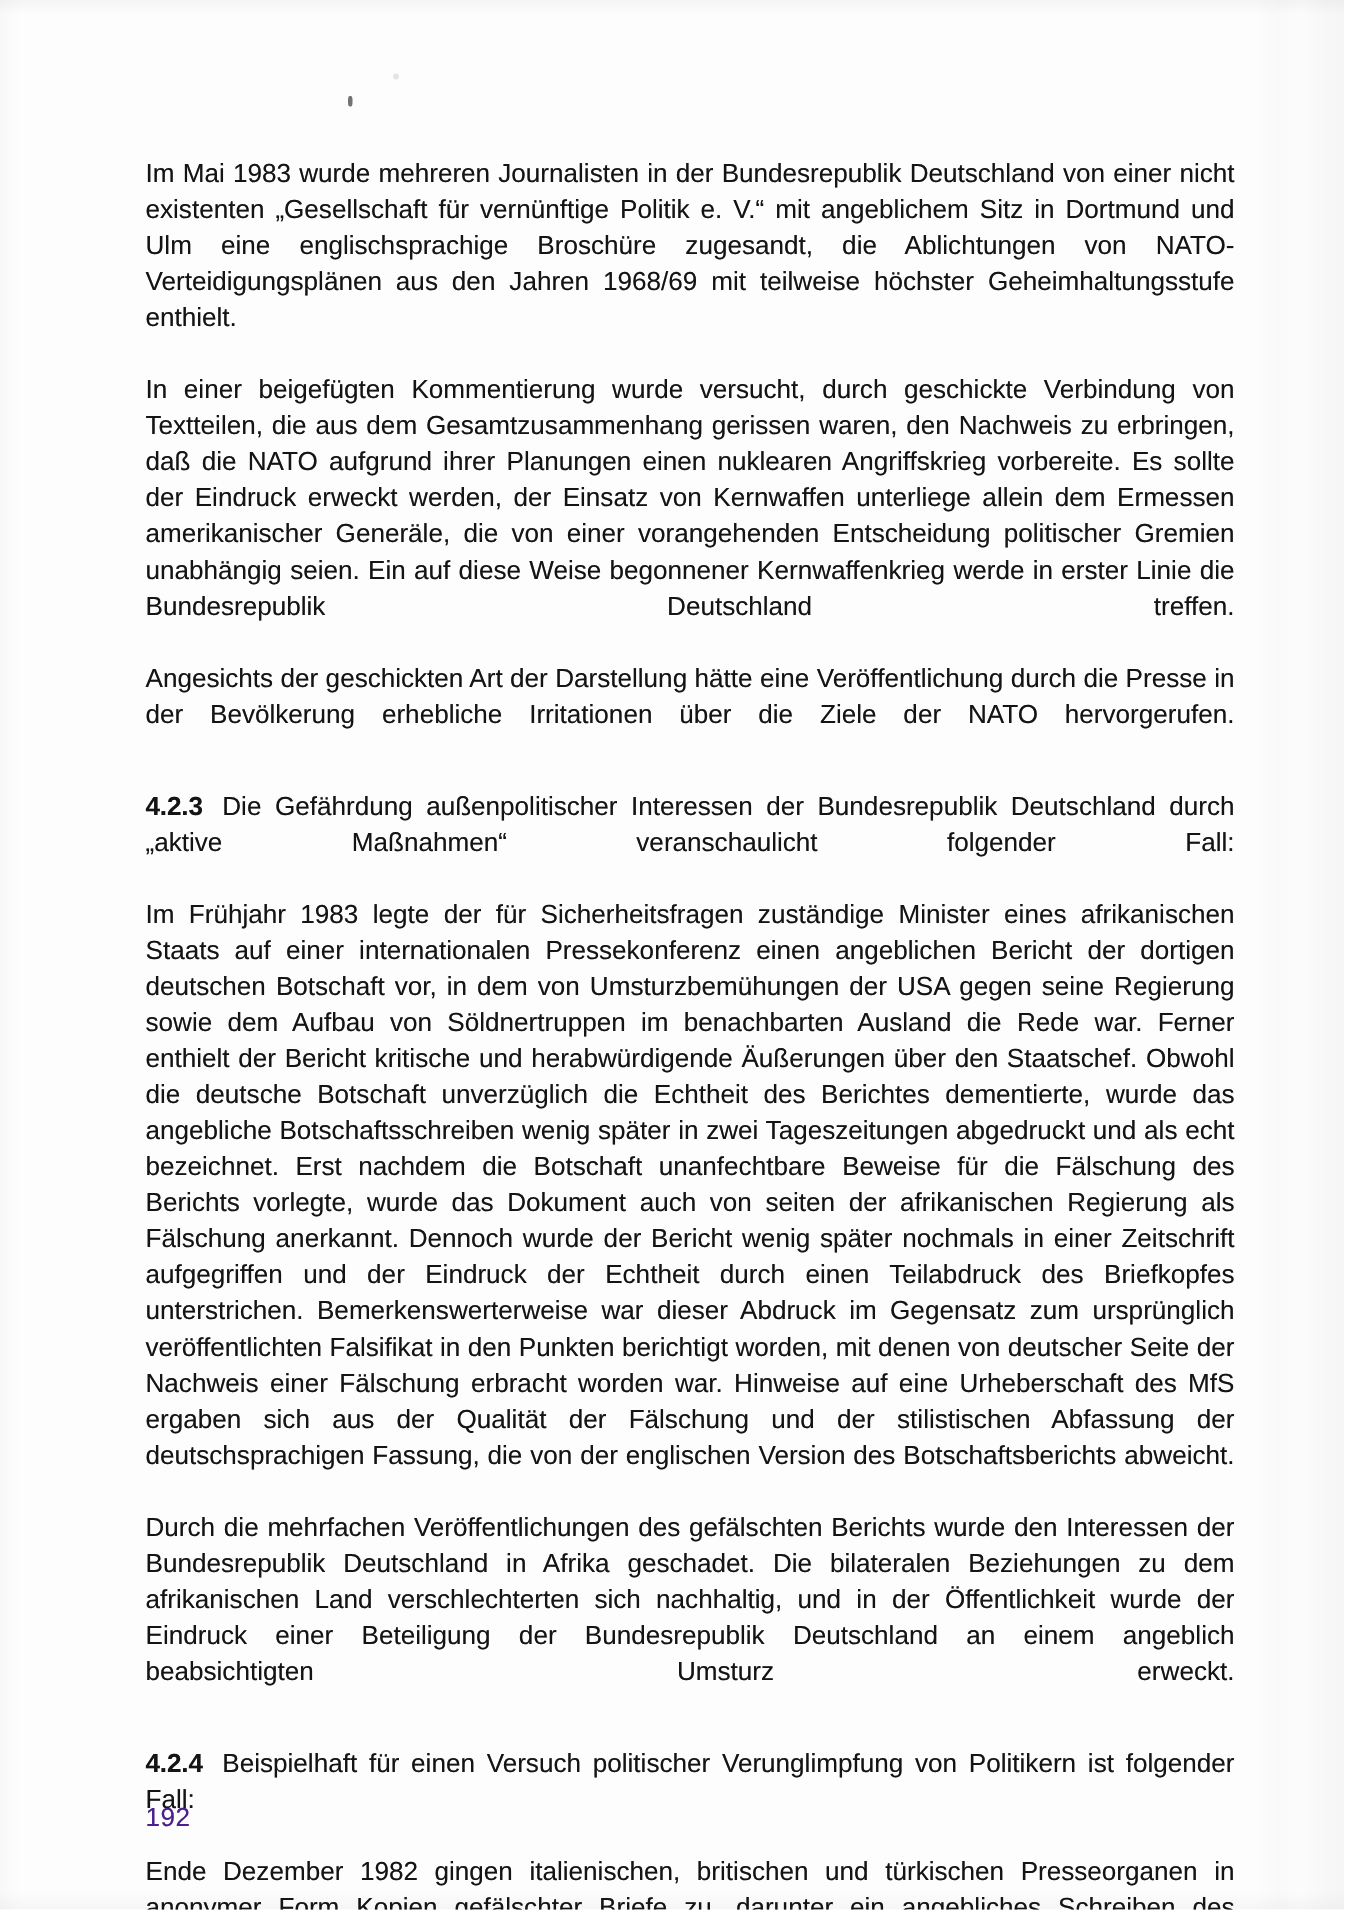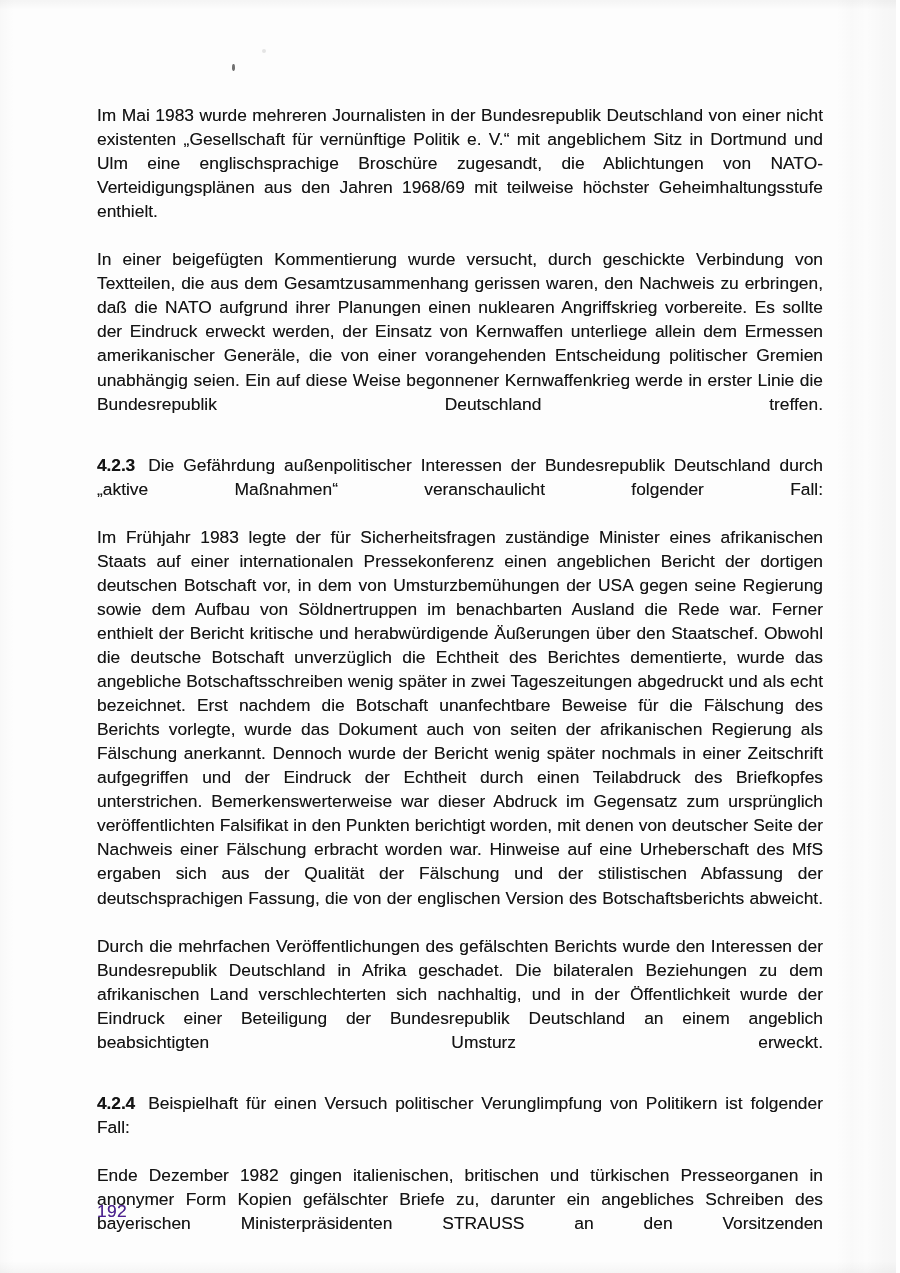--- a/index.html
+++ b/index.html
@@ -146,20 +146,23 @@
   <div class="textblock">
 
     <p class="para">
       <span>Im Mai 1983 wurde mehreren Journalisten in der Bundesrepublik Deutschland von einer nicht existenten „Gesellschaft für vernünftige Politik e. V.“ mit angeblichem Sitz in Dortmund und Ulm eine englischsprachige Broschüre zugesandt, die Ablichtungen von NATO-Verteidigungsplänen aus den Jahren 1968/69 mit teilweise höchster Geheimhaltungsstufe enthielt.</span>
     </p>
 
     <p class="para">
       <span>In einer beigefügten Kommentierung wurde versucht, durch geschickte Verbindung von Textteilen, die aus dem Gesamtzusammenhang gerissen waren, den Nachweis zu erbringen, daß die NATO aufgrund ihrer Planungen einen nuklearen Angriffskrieg vorbereite. Es sollte der Eindruck erweckt werden, der Einsatz von Kernwaffen unterliege allein dem Ermessen amerikanischer Generäle, die von einer vorangehenden Entscheidung politischer Gremien unabhängig seien. Ein auf diese Weise begonnener Kernwaffenkrieg werde in erster Linie die Bundesrepublik Deutschland treffen.</span>
     </p>
 
+    <p class="para">
+      <span>Angesichts der geschickten Art der Darstellung hätte eine Veröffentlichung durch die Presse in der Bevölkerung erhebliche Irritationen über die Ziele der NATO hervorgerufen.</span>
+    </p>
 
     <p class="para para-gap">
       <span class="secnum">4.2.3</span><span class="secgap"></span><span>Die Gefährdung außenpolitischer Interessen der Bundesrepublik Deutschland durch „aktive Maßnahmen“ veranschaulicht folgender Fall:</span>
     </p>
 
     <p class="para">
       <span>Im Frühjahr 1983 legte der für Sicherheitsfragen zuständige Minister eines afrikanischen Staats auf einer internationalen Pressekonferenz einen angeblichen Bericht der dortigen deutschen Botschaft vor, in dem von Umsturzbemühungen der USA gegen seine Regierung sowie dem Aufbau von Söldnertruppen im benachbarten Ausland die Rede war. Ferner enthielt der Bericht kritische und herabwürdigende Äußerungen über den Staatschef. Obwohl die deutsche Botschaft unverzüglich die Echtheit des Berichtes dementierte, wurde das angebliche Botschaftsschreiben wenig später in zwei Tageszeitungen abgedruckt und als echt bezeichnet. Erst nachdem die Botschaft unanfechtbare Beweise für die Fälschung des Berichts vorlegte, wurde das Dokument auch von seiten der afrikanischen Regierung als Fälschung anerkannt. Dennoch wurde der Bericht wenig später nochmals in einer Zeitschrift aufgegriffen und der Eindruck der Echtheit durch einen Teilabdruck des Briefkopfes unterstrichen. Bemerkenswerterweise war dieser Abdruck im Gegensatz zum ursprünglich veröffentlichten Falsifikat in den Punkten berichtigt worden, mit denen von deutscher Seite der Nachweis einer Fälschung erbracht worden war. Hinweise auf eine Urheberschaft des MfS ergaben sich aus der Qualität der Fälschung und der stilistischen Abfassung der deutschsprachigen Fassung, die von der englischen Version des Botschaftsberichts abweicht.</span>
     </p>
 
     <p class="para">

